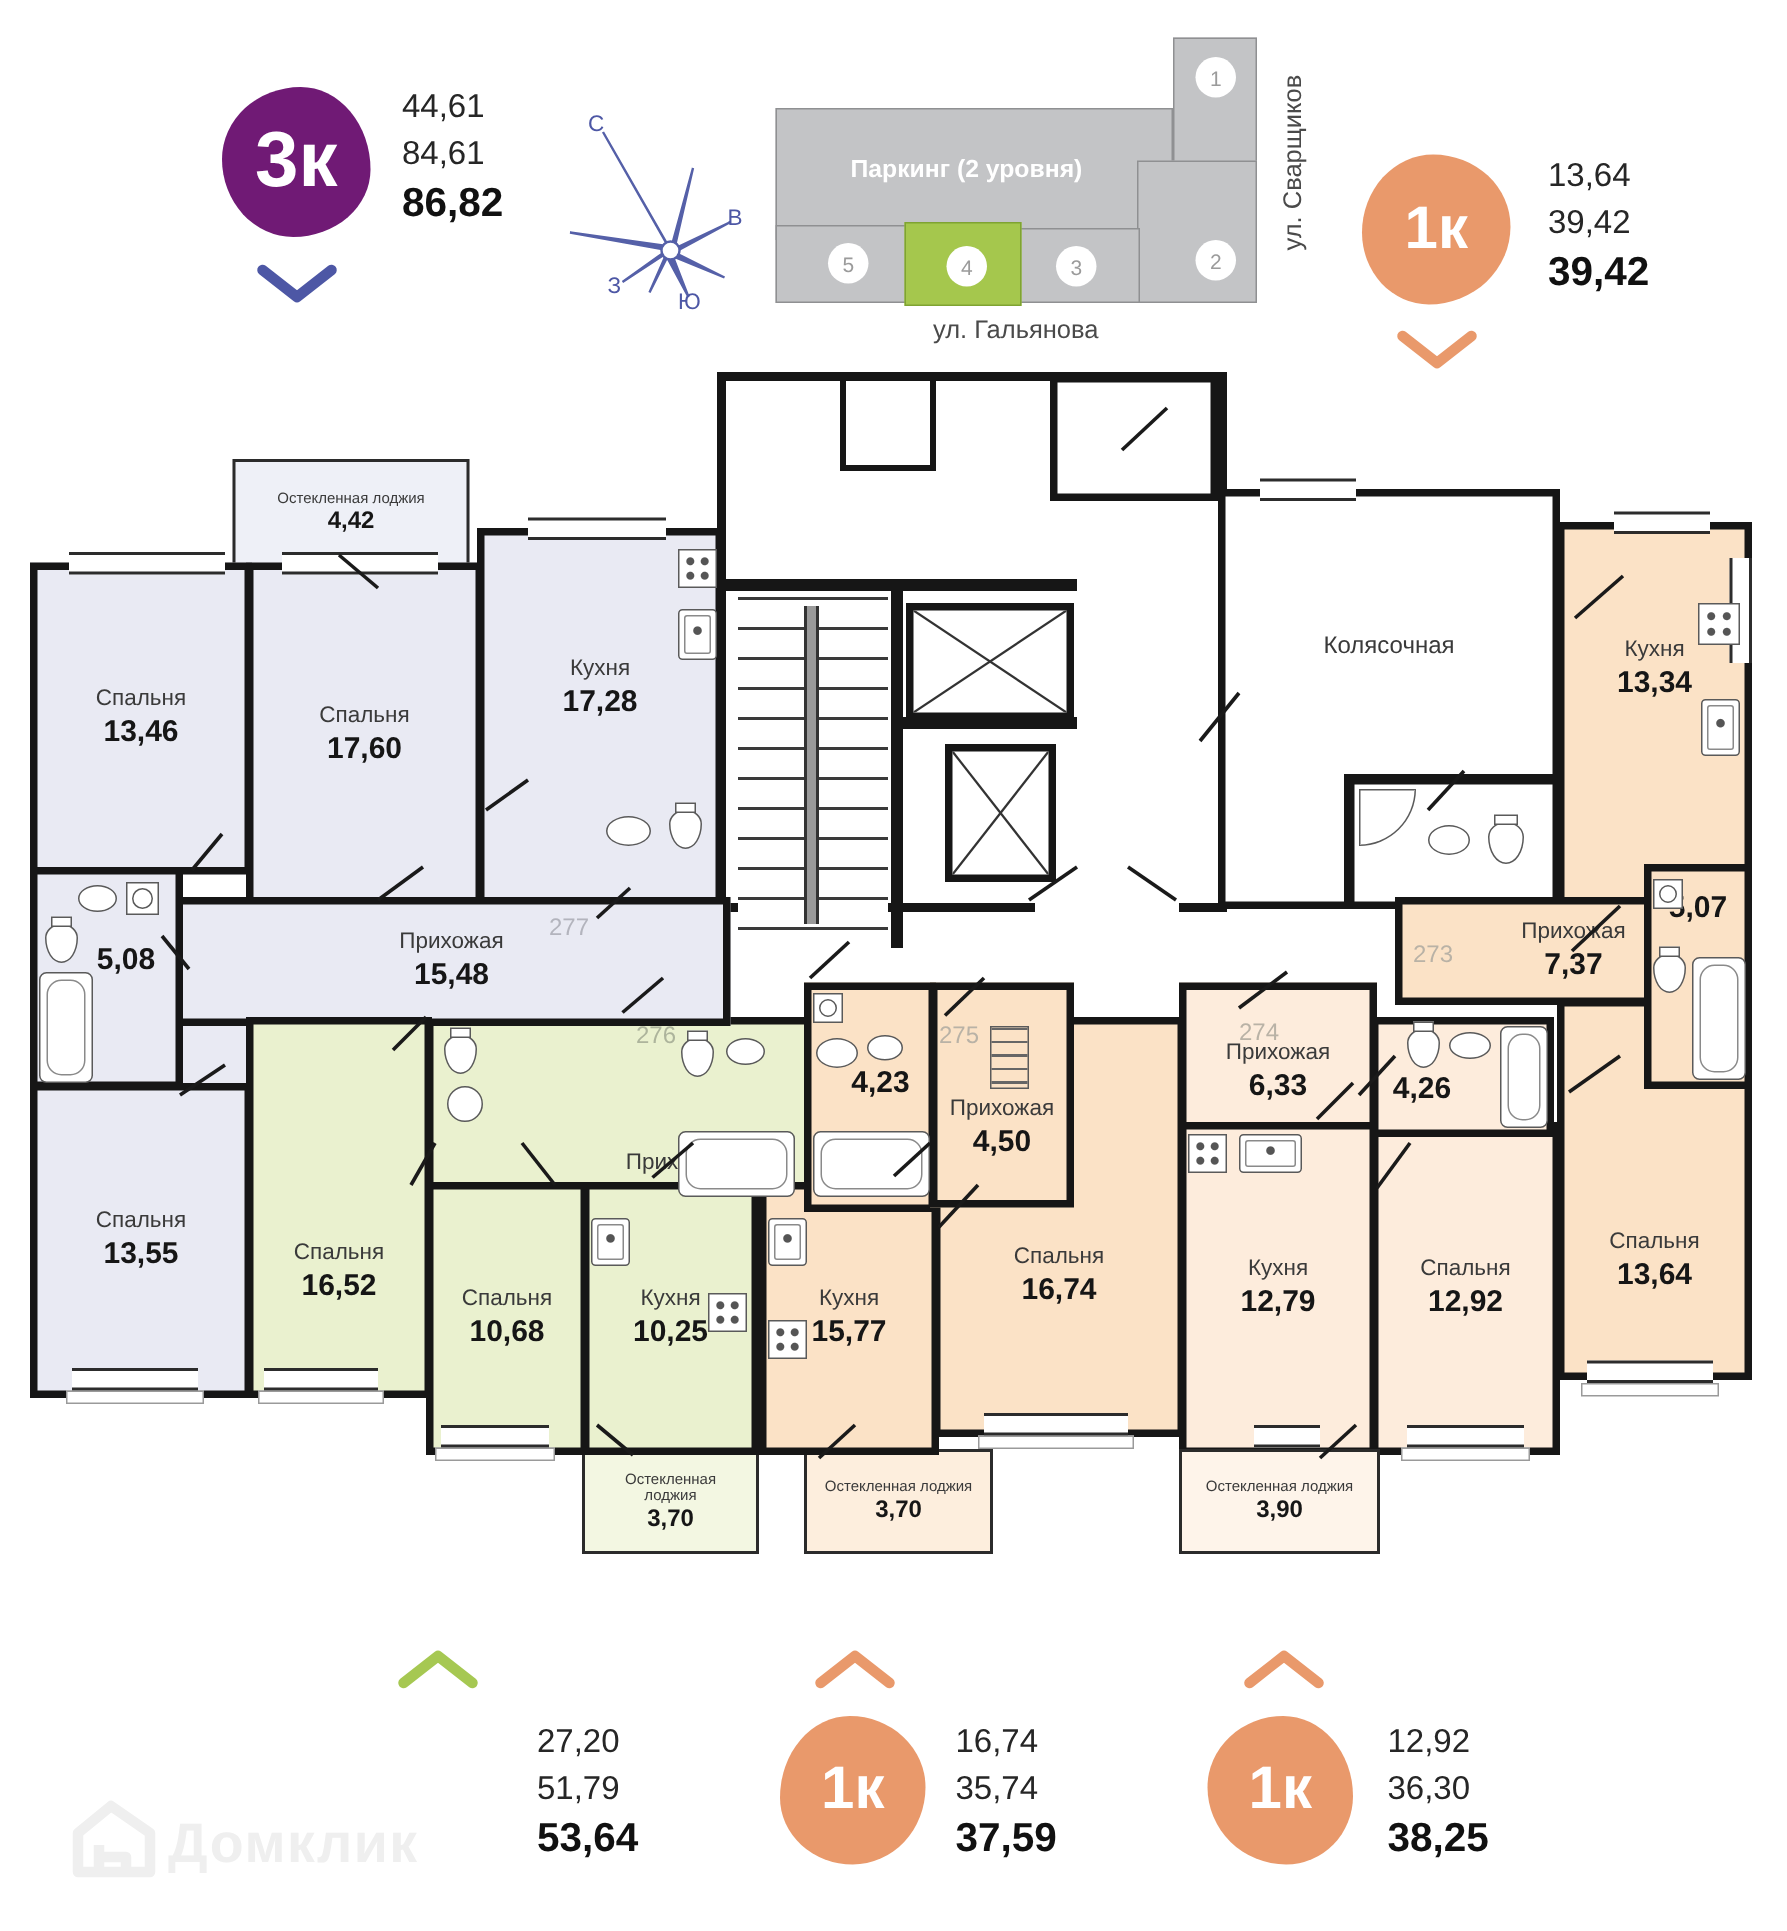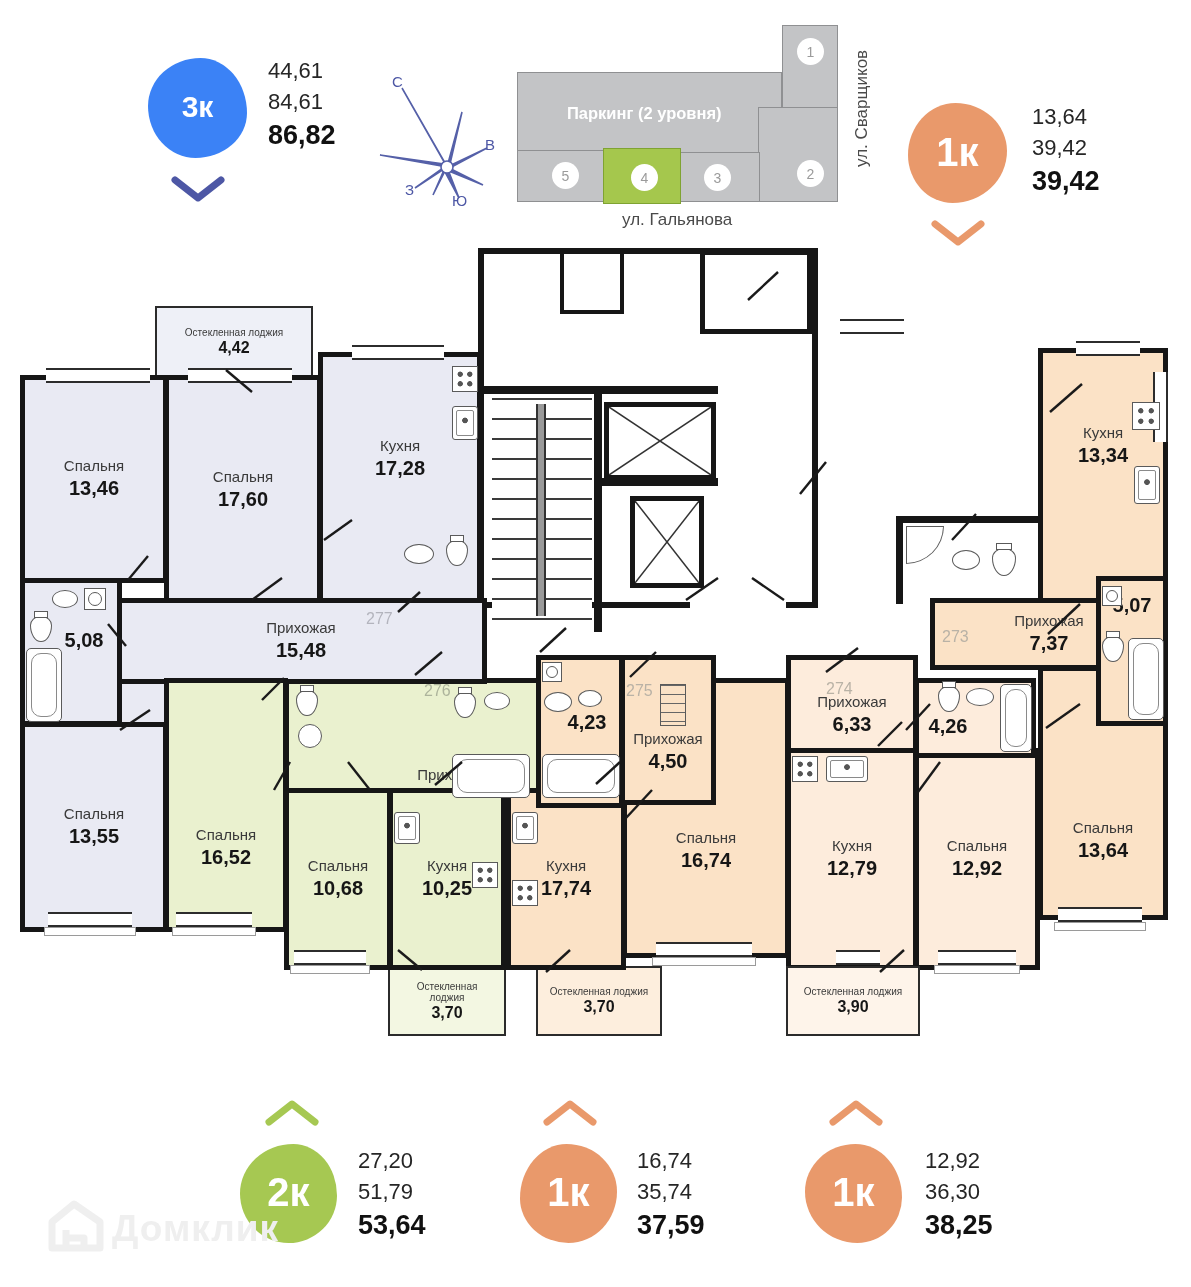--- a/index.html
+++ b/index.html
@@ -71,21 +71,21 @@
         display:flex;align-items:center;justify-content:center;font-size:14px;color:#9b9b9b;}
   .street{position:absolute;color:#4a4a4a;font-size:17px;z-index:5;white-space:nowrap;}
   .wm{position:absolute;z-index:50;color:#efefef;font-weight:700;font-size:37px;letter-spacing:1px;}
   svg.overlay{position:absolute;left:0;top:0;z-index:28;pointer-events:none;}
 </style>
 </head>
 <body>
 
 <div id="page">
 
-  <div class="blob" style="left:148px;top:58px;width:99px;height:100px;background:#3b82f6;font-size:30px;border-radius:53% 47% 52% 48% / 48% 55% 45% 52%;">
+  <div class="blob" style="left:148px;top:58px;width:99px;height:100px;background:#701a75;font-size:52px;border-radius:53% 47% 52% 48% / 48% 55% 45% 52%;">
     <span>3к</span>
   </div>
   <div class="vals" style="left:268px;top:60px;">
     <div>44,61</div>
     <div>84,61</div>
     <div class="tot">86,82</div>
   </div>
   <svg class="chev" style="left:170px;top:174px;" width="56" height="30">
     <polyline points="5,6 28,24 51,6" fill="none" stroke="#4d57a5" stroke-width="7" stroke-linecap="round" stroke-linejoin="round"></polyline>
   </svg>
@@ -163,20 +163,23 @@
   <div class="elev" style="left:630px;top:496px;width:74px;height:92px;">
     <svg viewBox="0 0 100 100" preserveAspectRatio="none">
         <line x1="0" y1="0" x2="100" y2="100" stroke="#333" stroke-width="1.5" vector-effect="non-scaling-stroke"></line>
         <line x1="100" y1="0" x2="0" y2="100" stroke="#333" stroke-width="1.5" vector-effect="non-scaling-stroke"></line>
       </svg>
   </div>
   <div class="abs white" style="left:700px;top:250px;width:112px;height:84px;border:5px solid #161616;z-index:7;"></div>
   <div class="abs white" style="left:560px;top:250px;width:64px;height:64px;border:4px solid #161616;z-index:7;"></div>
   <div class="abs white" style="left:690px;top:598px;width:96px;height:14px;z-index:8;"></div>
 
+  <div class="rm white" style="left:812px;top:326px;width:228px;height:280px;z-index:6;">
+    <span class="nm" style="font-size:16px;margin-top:-70px;">Колясочная</span>
+  </div>
   <div class="wall" style="left:896px;top:516px;width:144px;height:7px;z-index:7;"></div>
   <div class="wall" style="left:896px;top:516px;width:7px;height:88px;z-index:7;"></div>
 
   <div class="lg lga277" style="left:155px;top:306px;width:158px;height:72px;z-index:10;">
     <span class="nm" style="width:110px;">Остекленная лоджия</span>
     <span class="ar">4,42</span>
   </div>
   <div class="rm a277" style="left:20px;top:375px;width:148px;height:208px;z-index:10;">
     <span class="nm">Спальня</span>
     <span class="ar">13,46</span>
@@ -231,21 +234,21 @@
   </div>
   <div class="rm a275" style="left:536px;top:655px;width:88px;height:153px;z-index:12;">
     <span class="ar" style="margin-top:-18px;margin-left:14px;">4,23</span>
   </div>
   <div class="rm a275" style="left:620px;top:655px;width:96px;height:150px;z-index:12;">
     <span class="nm" style="margin-top:44px;">Прихожая</span>
     <span class="ar">4,50</span>
   </div>
   <div class="rm a275" style="left:506px;top:788px;width:120px;height:182px;z-index:11;">
     <span class="nm">Кухня</span>
-    <span class="ar">17,74</span>
+    <span class="ar">15,77</span>
   </div>
   <div class="lg lga275" style="left:536px;top:966px;width:126px;height:70px;z-index:10;">
     <span class="nm" style="width:100px;">Остекленная лоджия</span>
     <span class="ar">3,70</span>
   </div>
   <div class="aptno" style="left:626px;top:682px;z-index:31;">275</div>
 
   <div class="rm a274" style="left:786px;top:655px;width:132px;height:98px;z-index:10;">
     <span class="nm" style="margin-top:22px;">Прихожая</span>
     <span class="ar">6,33</span>
@@ -372,23 +375,20 @@
       <line x1="748" y1="300" x2="778" y2="272"></line>
       <line x1="686" y1="600" x2="718" y2="578"></line>
       <line x1="752" y1="578" x2="784" y2="600"></line>
       <line x1="540" y1="652" x2="566" y2="628"></line>
     </g>
   </svg>
 
   <svg class="chev" style="left:264px;top:1098px;" width="56" height="30">
     <polyline points="5,24 28,6 51,24" fill="none" stroke="#a6c852" stroke-width="7" stroke-linecap="round" stroke-linejoin="round"></polyline>
   </svg>
-  <div class="blob" style="left:240px;top:1144px;width:97px;height:99px;background:#a6c852;font-size:40px;border-radius:55% 45% 50% 50% / 50% 52% 48% 50%;">
-    <span>2к</span>
-  </div>
   <div class="vals" style="left:358px;top:1150px;">
     <div>27,20</div>
     <div>51,79</div>
     <div class="tot">53,64</div>
   </div>
 
   <svg class="chev" style="left:542px;top:1098px;" width="56" height="30">
     <polyline points="5,24 28,6 51,24" fill="none" stroke="#e9996b" stroke-width="7" stroke-linecap="round" stroke-linejoin="round"></polyline>
   </svg>
   <div class="blob" style="left:520px;top:1144px;width:97px;height:99px;background:#e9996b;font-size:40px;border-radius:48% 52% 50% 50% / 55% 48% 52% 45%;">

